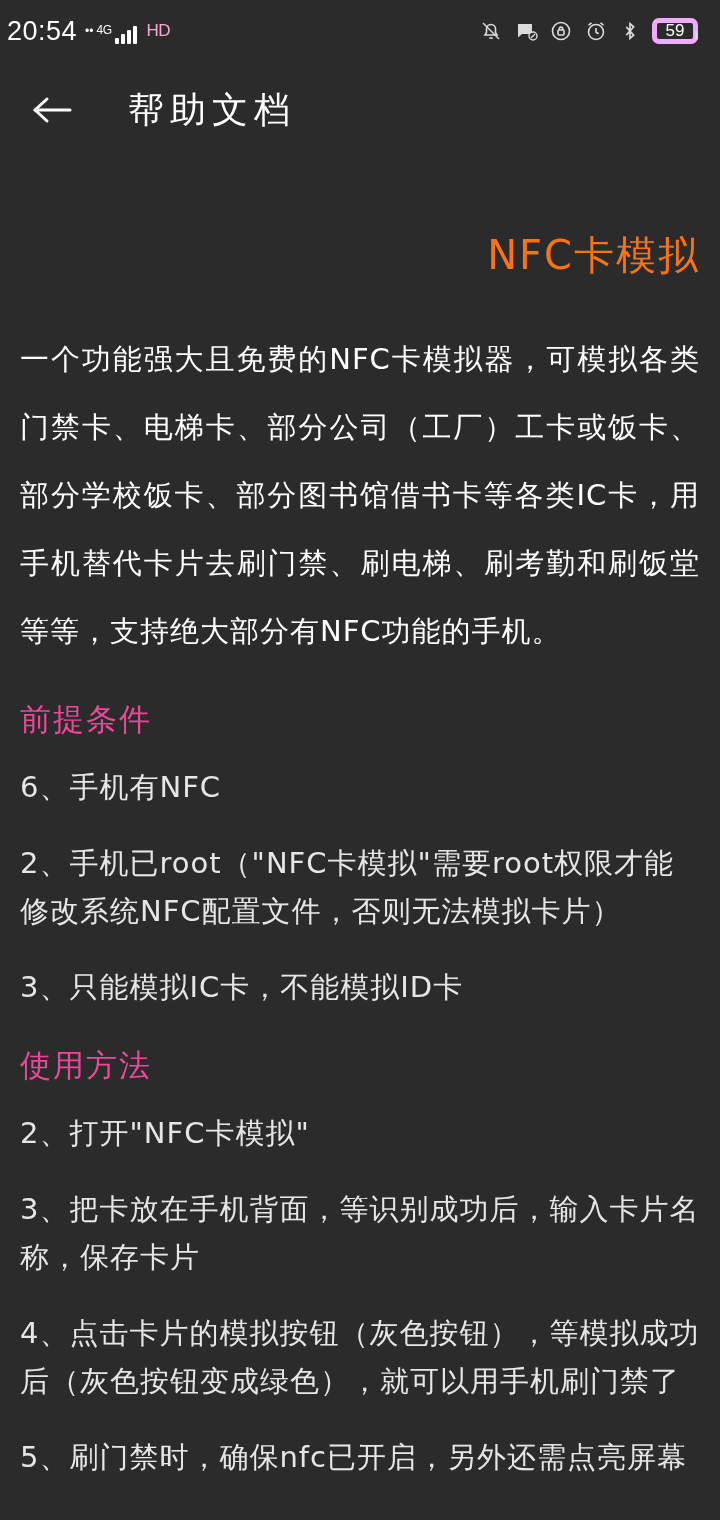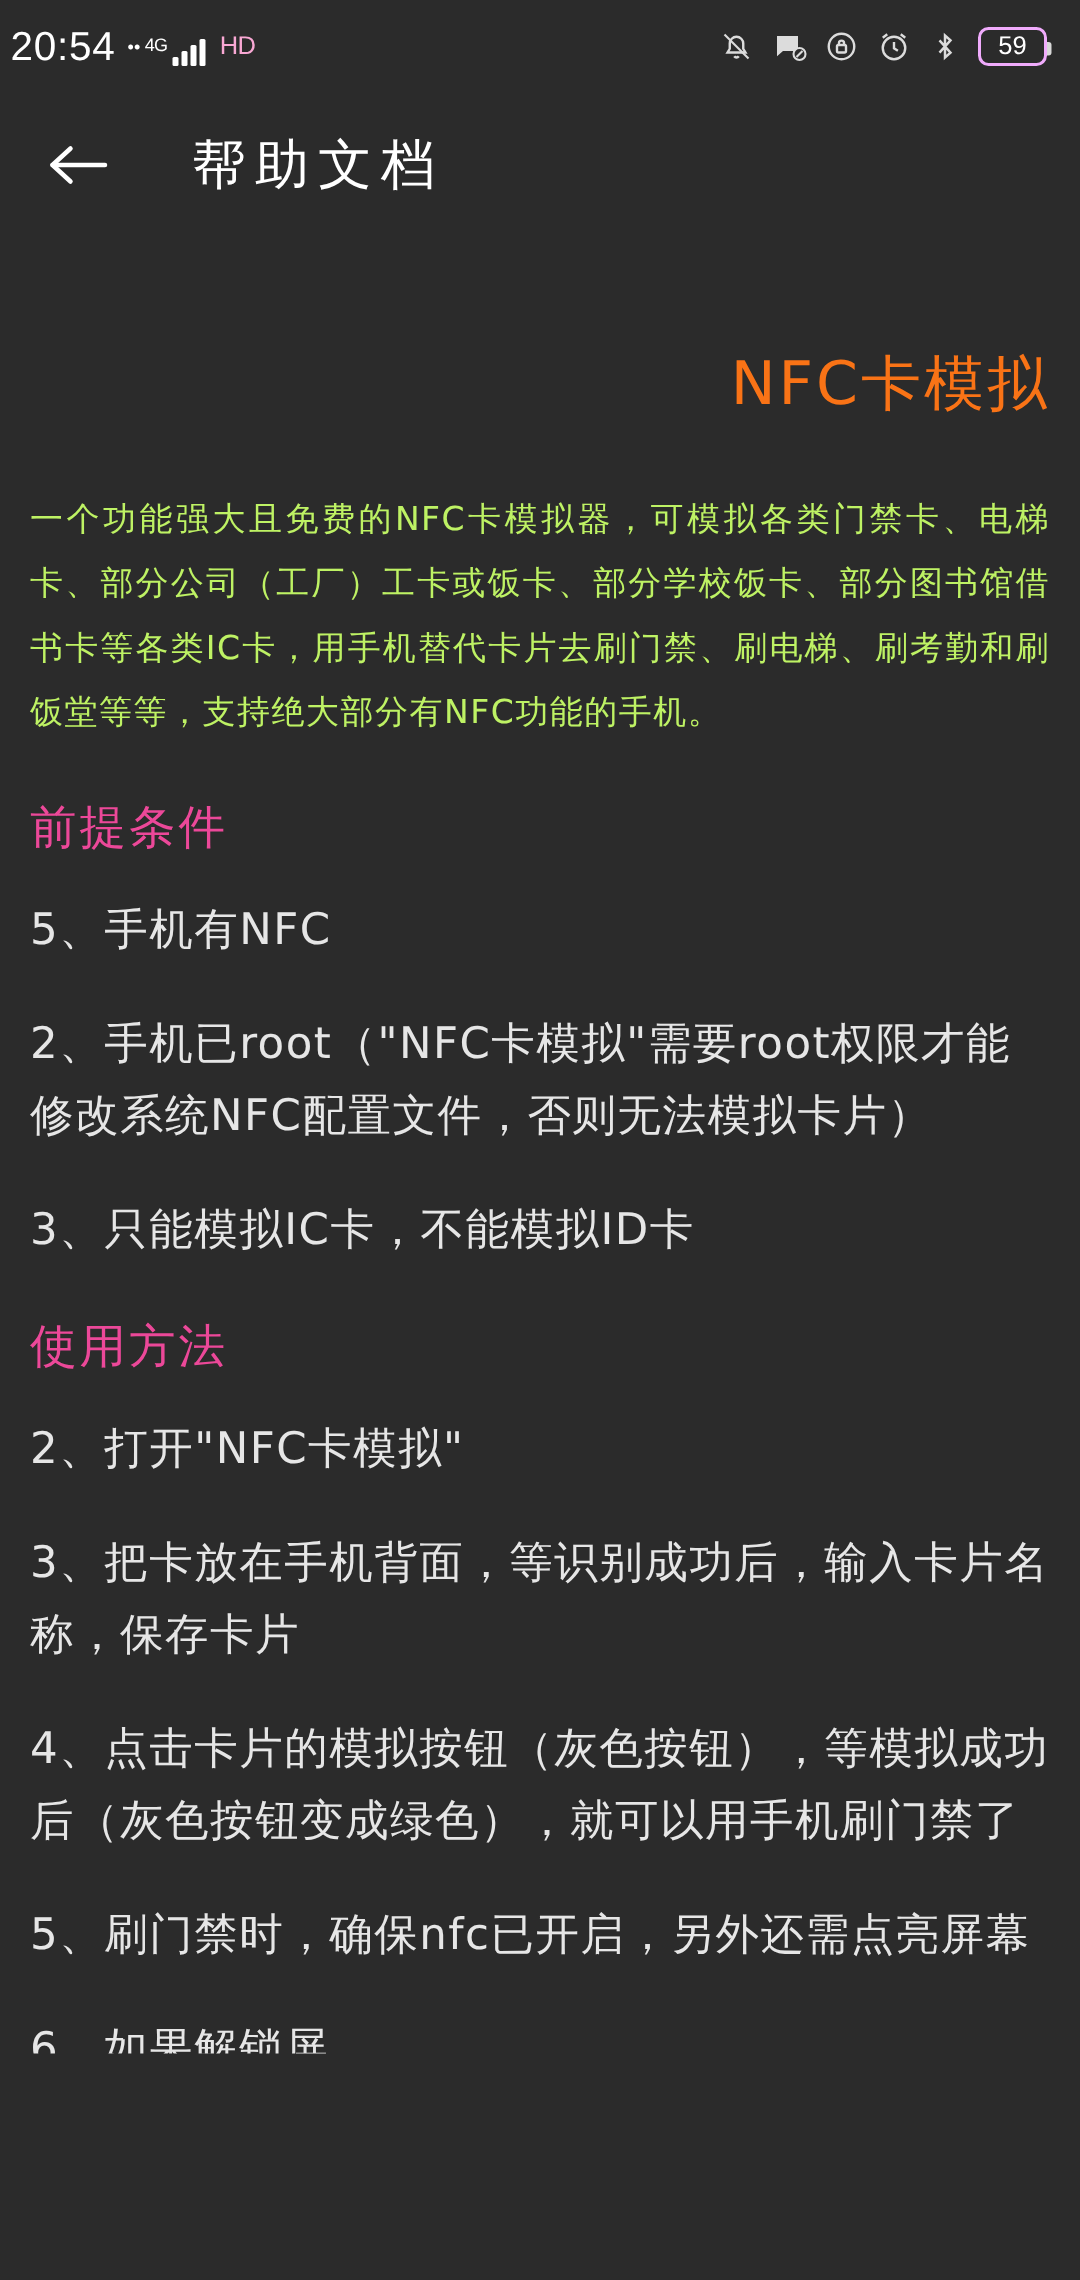--- a/index.html
+++ b/index.html
@@ -83,21 +83,21 @@
   }
   .st-icon {
     color: #dcdcdc;
     display: inline-flex;
     align-items: center;
     justify-content: center;
   }
   .battery {
     width: 46px;
     height: 26px;
-    border: 2px solid #f0abfc;
+    border: 5px solid #f0abfc;
     border-radius: 7px;
     display: flex;
     align-items: center;
     justify-content: center;
     font-size: 17px;
     color: #ffffff;
     position: relative;
     box-sizing: border-box;
   }
   .battery::after {
@@ -143,23 +143,23 @@
     font-family: "DejaVu Sans", sans-serif;
   }
   .doc-title {
     text-align: right;
     font-size: 40px;
     color: #f97316;
     margin: 30px 0 42px 0;
     letter-spacing: 2px;
   }
   .para {
-    font-size: 22px;
-    line-height: 43px;
-    color: #bef264;
+    font-size: 29px;
+    line-height: 68px;
+    color: #ffffff;
     margin: 0 0 34px 0;
     text-align: justify;
     letter-spacing: 1px;
   }
   .section-head {
     font-size: 31px;
     color: #ec4899;
     margin: 34px 0 22px 0;
     letter-spacing: 2px;
   }
@@ -241,21 +241,21 @@
     </svg>
   </div>
   <div class="appbar-title">帮助文档</div>
 </div>
 
 <div class="doc">
   <div class="doc-title">NFC卡模拟</div>
   <p class="para">一个功能强大且免费的NFC卡模拟器，可模拟各类门禁卡、电梯卡、部分公司（工厂）工卡或饭卡、部分学校饭卡、部分图书馆借书卡等各类IC卡，用手机替代卡片去刷门禁、刷电梯、刷考勤和刷饭堂等等，支持绝大部分有NFC功能的手机。</p>
 
   <div class="section-head">前提条件</div>
-  <p class="item">5、手机有NFC</p>
+  <p class="item">6、手机有NFC</p>
   <p class="item">2、手机已root（"NFC卡模拟"需要root权限才能修改系统NFC配置文件，否则无法模拟卡片）</p>
   <p class="item">3、只能模拟IC卡，不能模拟ID卡</p>
 
   <div class="section-head">使用方法</div>
   <p class="item">2、打开"NFC卡模拟"</p>
   <p class="item">3、把卡放在手机背面，等识别成功后，输入卡片名称，保存卡片</p>
   <p class="item">4、点击卡片的模拟按钮（灰色按钮），等模拟成功后（灰色按钮变成绿色），就可以用手机刷门禁了</p>
   <p class="item">5、刷门禁时，确保nfc已开启，另外还需点亮屏幕</p>
   <p class="item clipped">6、如果解锁屏</p>
 </div>

